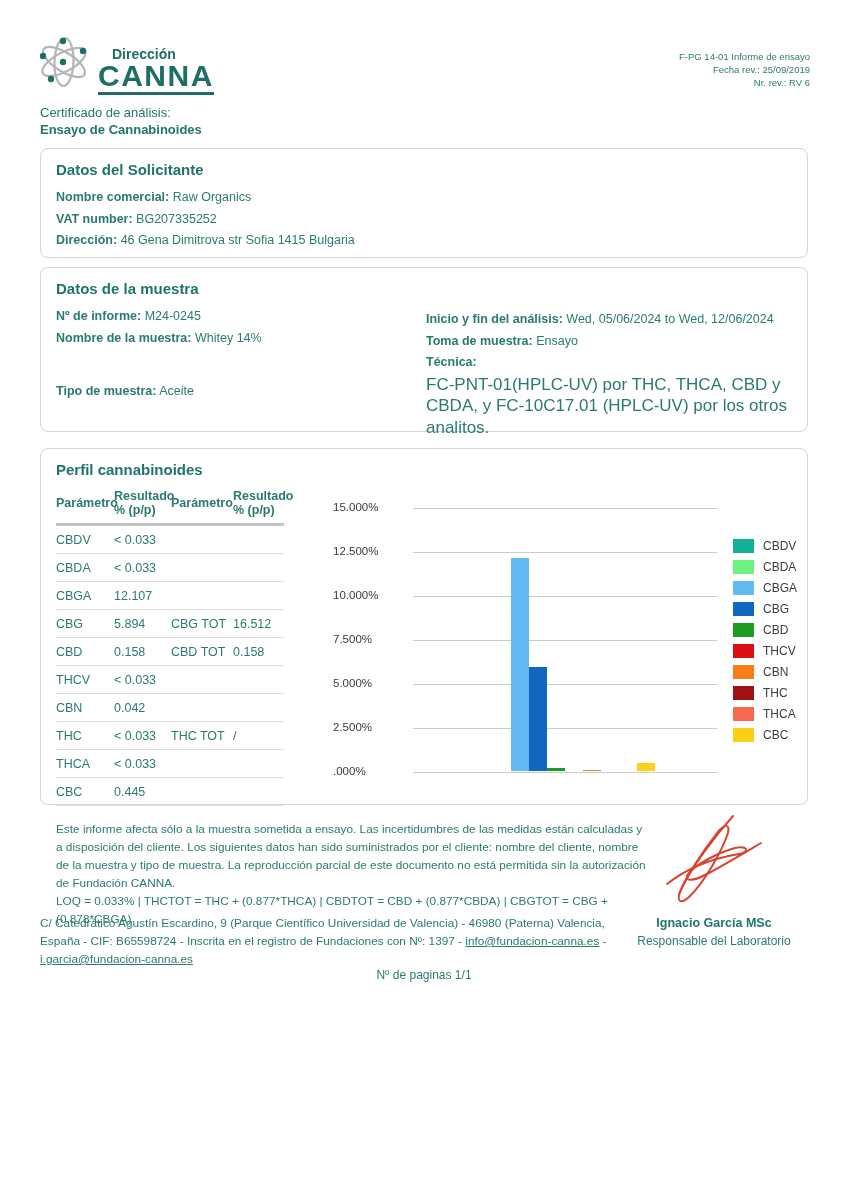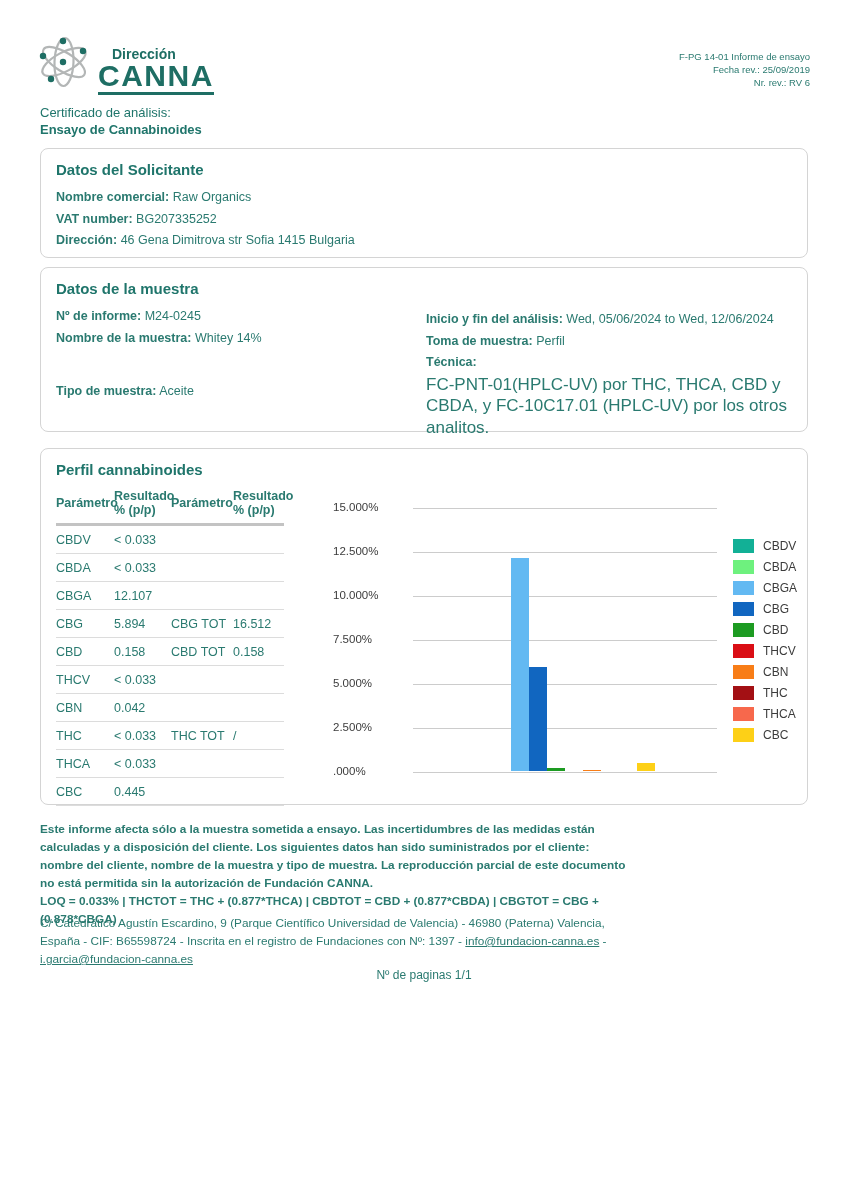--- a/index.html
+++ b/index.html
@@ -42,21 +42,21 @@
   .chart-plot { position:absolute; left:372px; top:59px; width:304px; height:264px; }
   .gridline { position:absolute; left:0; width:304px; height:1px; background:#cccccc; }
   .ytick { position:absolute; right:314px; width:70px; text-align:left; font-size:11.5px; color:#3c3c3c; }
   .bar { position:absolute; bottom:1px; }
   .legend { position:absolute; left:692px; top:86px; }
   .legend-item { display:flex; align-items:center; height:21px; }
   .legend-swatch { width:21px; height:14px; margin-right:9px; }
   .legend-label { font-size:12px; color:#3c3c3c; }
 
   
-  .disclaimer { position:absolute; left:40px; top:820px; width:592px; font-size:11.8px; line-height:18px; color:#2a7a70;font-weight:bold; }
+  .disclaimer { position:absolute; left:56px; top:820px; width:592px; font-size:11.8px; line-height:18px; color:#2a7a70; }
   .loq { margin-top:0; }
   .address { position:absolute; left:40px; top:914px; width:592px; font-size:11.8px; line-height:18px; color:#2a7a70; }
   .address a { color:#2a7a70; text-decoration:underline; }
   .sign-block { position:absolute; left:618px; top:812px; width:192px; text-align:center; }
   .sign-name { font-size:12.5px; font-weight:bold; color:#1f756b; margin-top:4px; }
   .sign-role { font-size:12px; color:#2a7a70; margin-top:4px; }
   .published { position:absolute; left:0; top:962px; width:848px; text-align:center; font-size:12px; color:#1f756b; }
   .published .bold { font-weight:bold; }
   .published .pages { margin-top:6px; font-weight:normal; color:#2a7a70; }
 </style>
@@ -132,21 +132,21 @@
         <span>Aceite</span>
       </div>
     </div>
     <div class="col-right">
       <div class="field">
         <span class="lbl">Inicio y fin del análisis:</span>
         <span>Wed, 05/06/2024 to Wed, 12/06/2024</span>
       </div>
       <div class="field">
         <span class="lbl">Toma de muestra:</span>
-        <span>Perfil</span>
+        <span>Ensayo</span>
       </div>
       <div class="field">
         <span class="lbl">Técnica:</span>
       </div>
       <div class="tecnica-detail">FC-PNT-01(HPLC-UV) por THC, THCA, CBD y CBDA, y FC-10C17.01 (HPLC-UV) por los otros analitos.</div>
     </div>
   </div>
 
   <div class="box" id="box-perfil">
     <div class="box-title">Perfil cannabinoides</div>
@@ -297,18 +297,28 @@
 
   <div class="disclaimer">
     <div>Este informe afecta sólo a la muestra sometida a ensayo. Las incertidumbres de las medidas están calculadas y a disposición del cliente. Los siguientes datos han sido suministrados por el cliente: nombre del cliente, nombre de la muestra y tipo de muestra. La reproducción parcial de este documento no está permitida sin la autorización de Fundación CANNA.</div>
     <div class="loq">LOQ = 0.033% | THCTOT = THC + (0.877*THCA) | CBDTOT = CBD + (0.877*CBDA) | CBGTOT = CBG + (0.878*CBGA)</div>
   </div>
 
   <div class="address">
     <span>C/ Catedrático Agustín Escardino, 9 (Parque Científico Universidad de Valencia) - 46980 (Paterna) Valencia, España - CIF: B65598724 - Inscrita en el registro de Fundaciones con Nº: 1397 - </span><a href="#">info@fundacion-canna.es</a><span> - </span><a href="#">i.garcia@fundacion-canna.es</a>
   </div>
 
+  <div class="sign-block">
+    <svg width="130" height="96" viewBox="0 0 130 96">
+      <g fill="none" stroke="#d8432f" stroke-width="2" stroke-linecap="round">
+        <path d="M84 4 C66 24 42 56 32 78 C27 89 31 93 40 85 C55 71 73 39 79 21 C81 12 76 11 68 21 C54 39 36 66 30 82"></path>
+        <path d="M18 72 C42 53 72 45 90 42 C101 40 99 33 86 36 C68 41 46 53 39 62 C34 69 43 70 56 63 C70 56 90 44 112 31"></path>
+      </g>
+    </svg>
+    <div class="sign-name">Ignacio García MSc</div>
+    <div class="sign-role">Responsable del Laboratorio</div>
+  </div>
 
   <div class="published">
     <div class="pages">Nº de paginas 1/1</div>
   </div>
 
 </div>
 
 </body></html>

